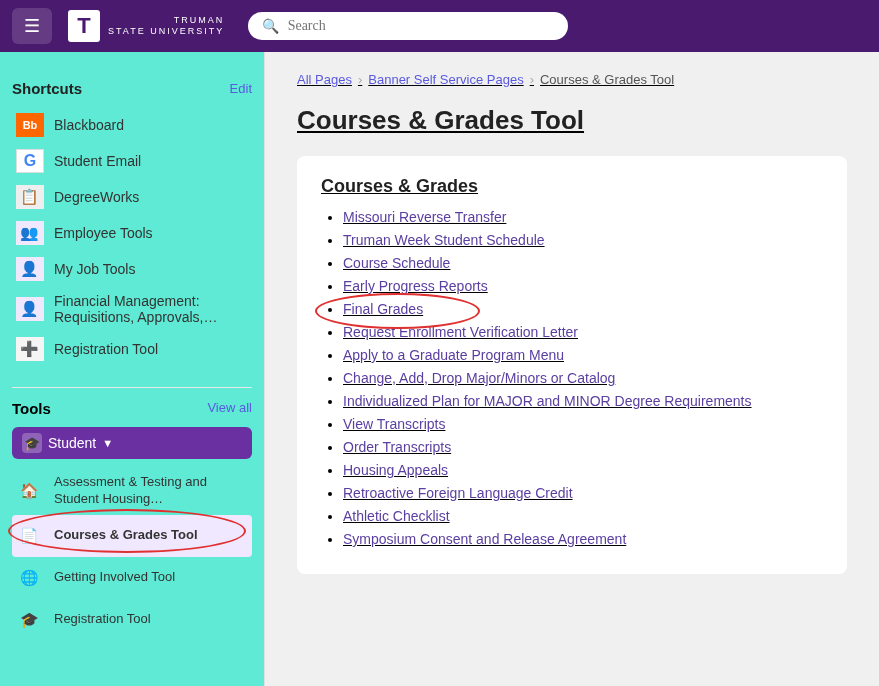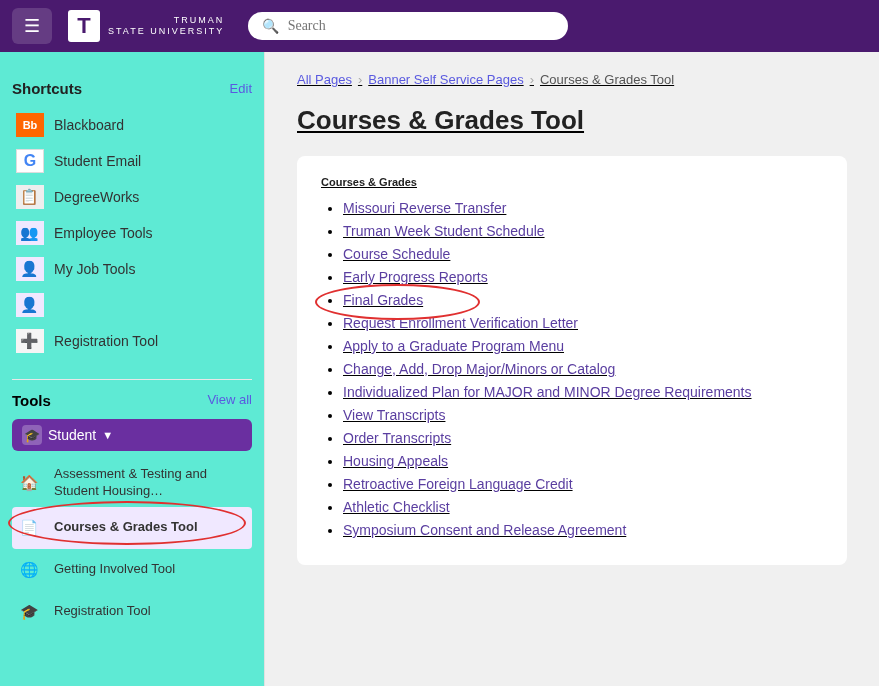--- a/index.html
+++ b/index.html
@@ -253,21 +253,21 @@
       margin-bottom: 20px;
     }
 
     .content-card {
       background: white;
       border-radius: 8px;
       padding: 20px 24px;
     }
 
     .courses-grades-title {
-      font-size: 11px;
+      font-size: 18px;
       font-weight: bold;
       color: #222;
       margin-bottom: 12px;
     }
 
     .link-list {
       list-style: disc;
       padding-left: 22px;
     }
     .link-list li {
@@ -352,20 +352,21 @@
       <div class="shortcut-item">
         <div class="shortcut-icon icon-employee">👥</div>
         <span>Employee Tools</span>
       </div>
       <div class="shortcut-item">
         <div class="shortcut-icon icon-myjob">👤</div>
         <span>My Job Tools</span>
       </div>
       <div class="shortcut-item">
         <div class="shortcut-icon icon-financial">👤</div>
+        <span>Financial Management: Requisitions, Approvals,…</span>
       </div>
       <div class="shortcut-item">
         <div class="shortcut-icon icon-registration">➕</div>
         <span>Registration Tool</span>
       </div>
     </div>
 
     <hr class="sidebar-divider">
 
     <div class="tools-section">

